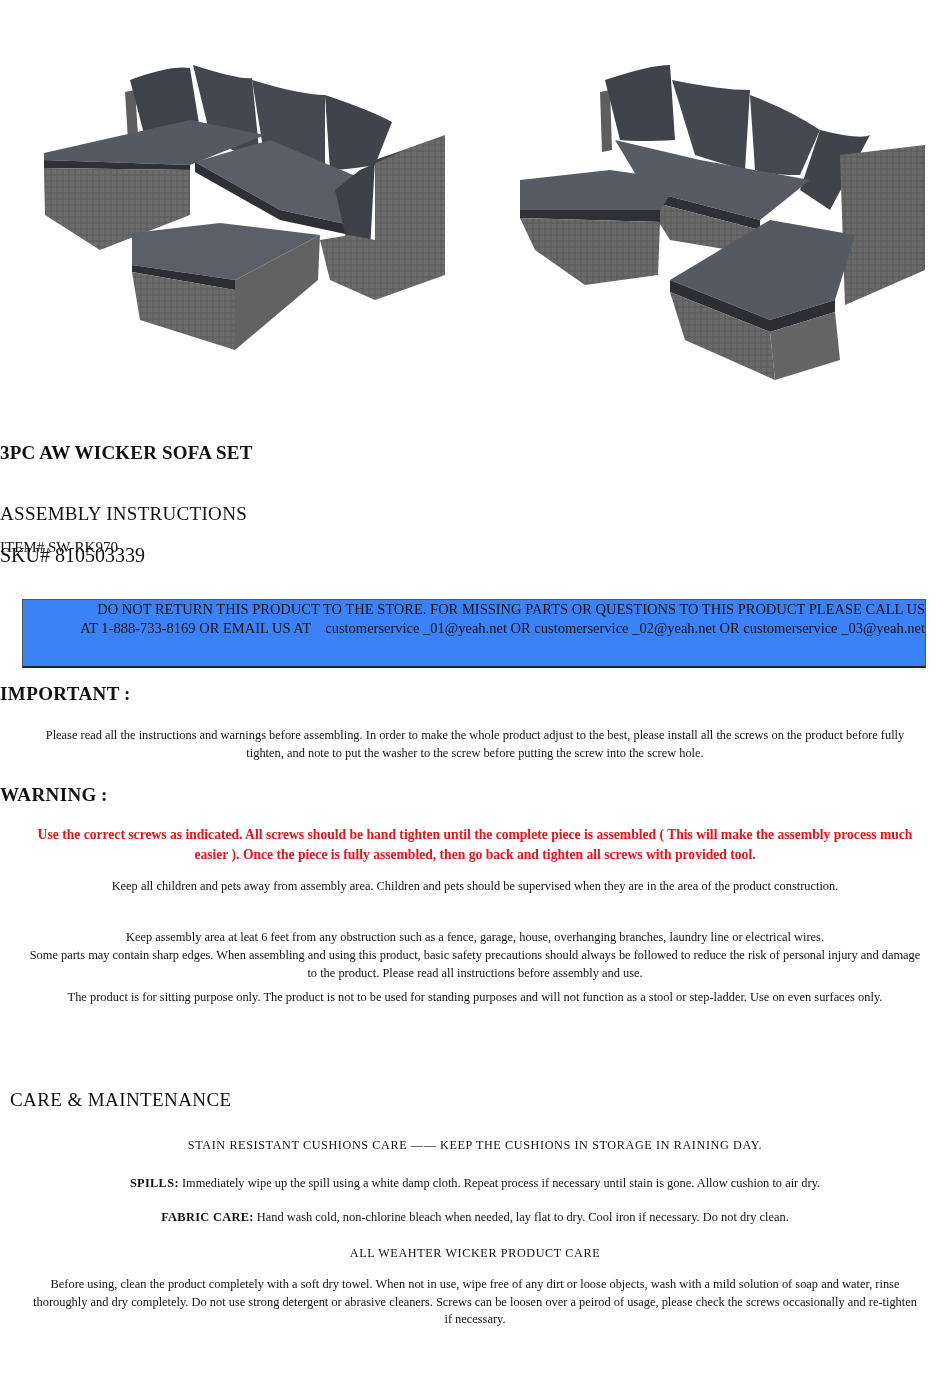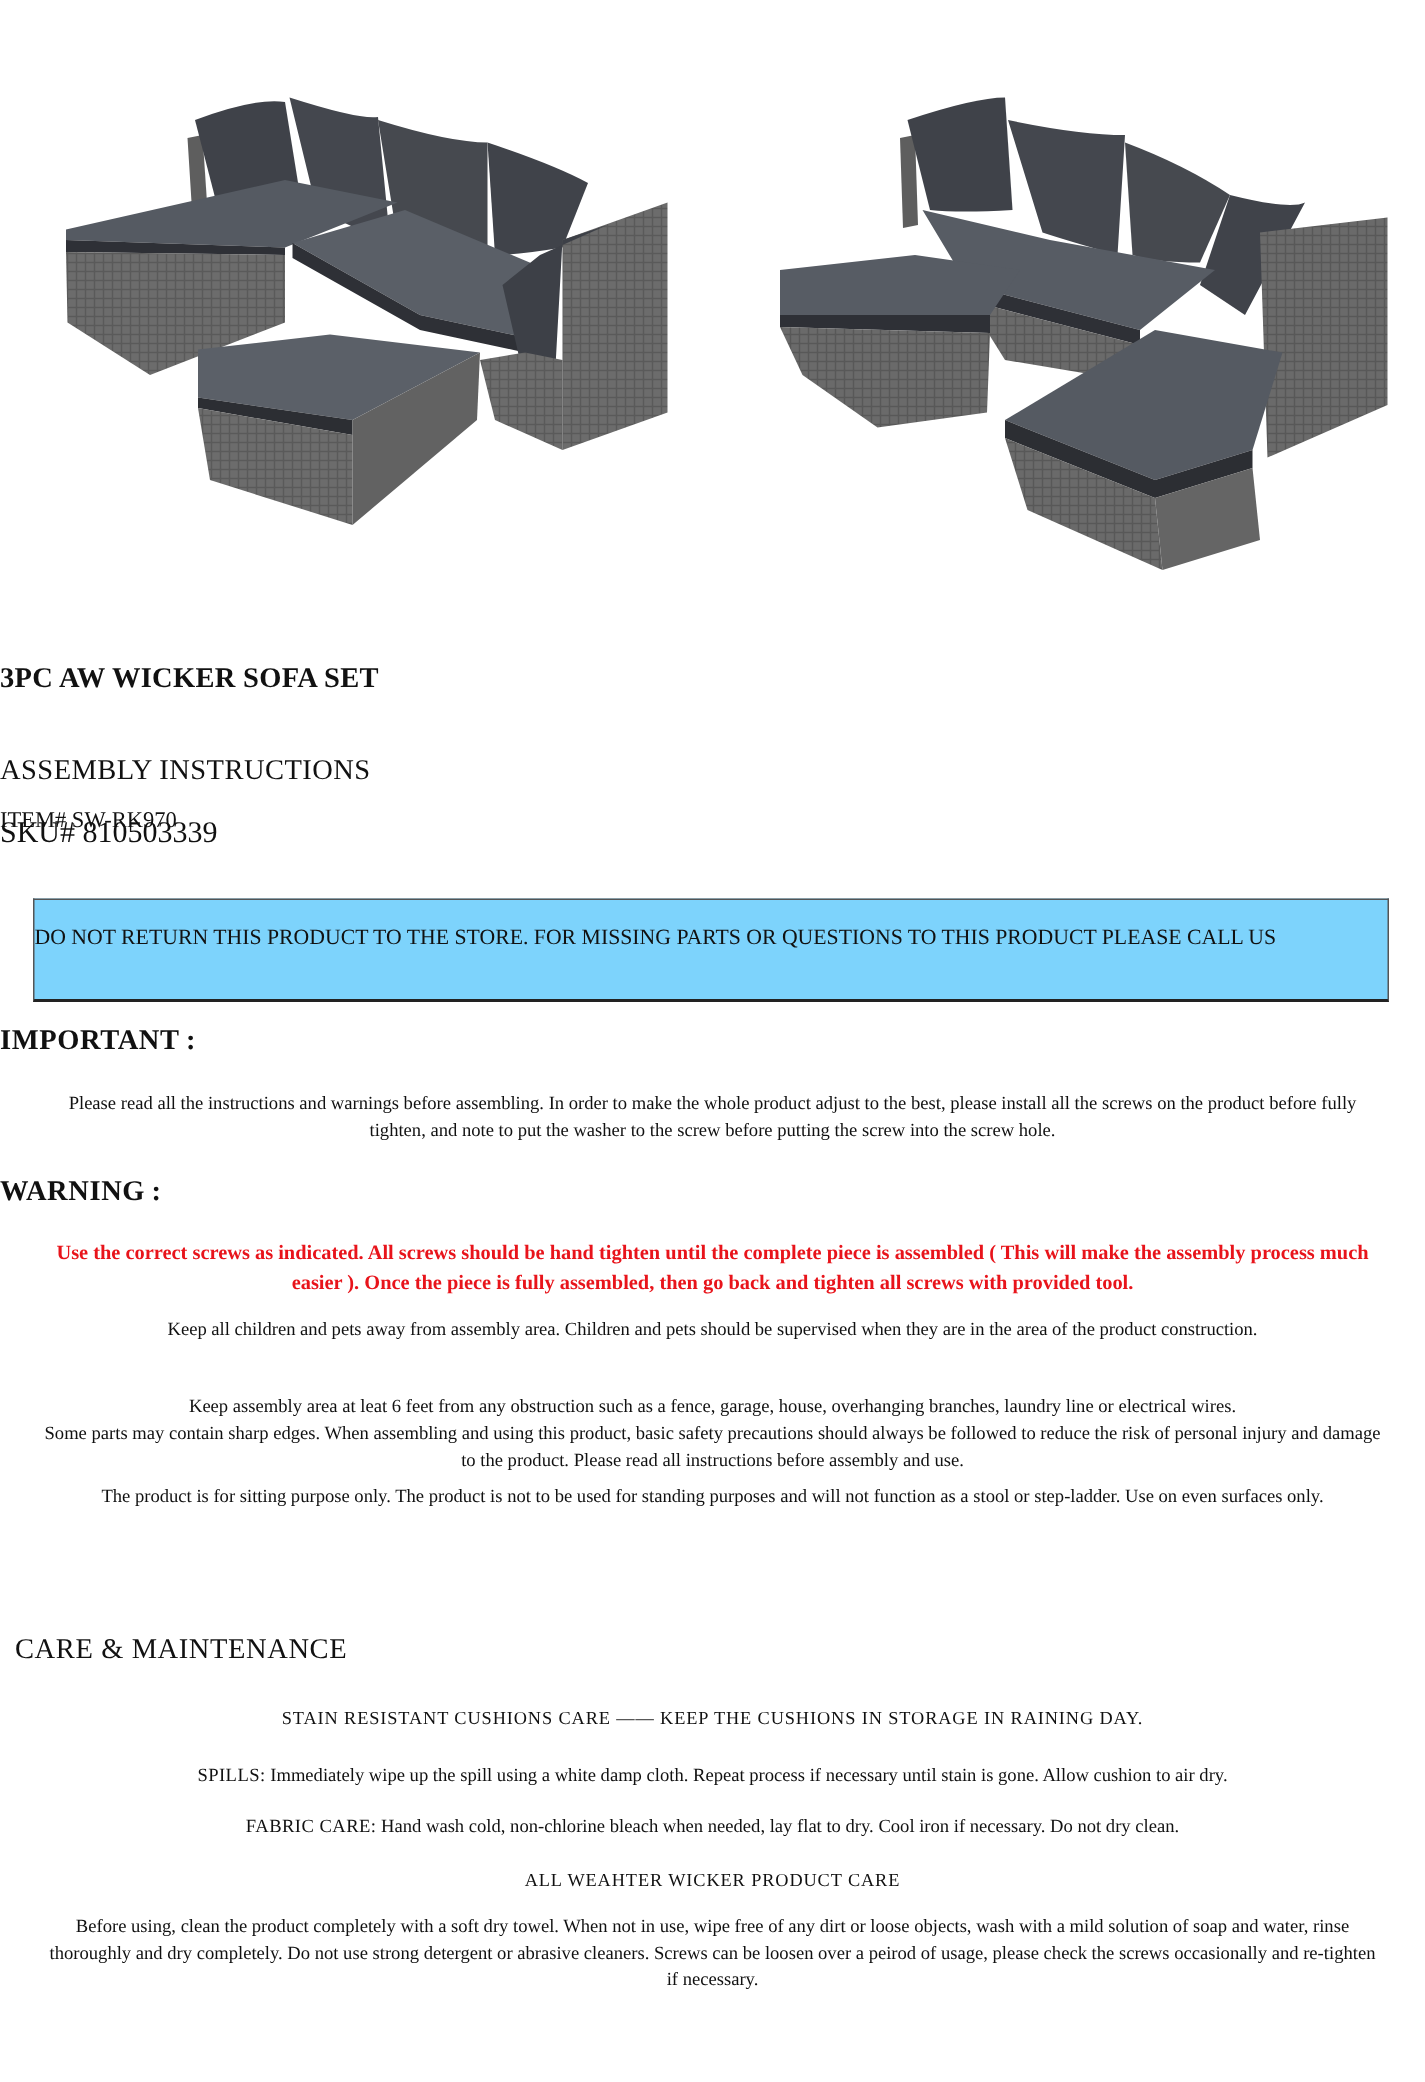--- a/index.html
+++ b/index.html
@@ -6,29 +6,29 @@
   body { width:950px; height:1388px; position:relative; overflow:hidden;
          font-family:"Liberation Serif","DejaVu Serif",serif; color:#111; }
   .photo { position:absolute; }
   .photo svg { display:block; }
   .center { position:absolute; left:0; width:950px; }
   .title { top:442px; font-size:19px; font-weight:bold; letter-spacing:0.2px; }
   .subtitle { top:503px; font-size:19px; letter-spacing:0.3px; }
   .item { top:539px; font-size:15px; }
   .sku { top:544px; font-size:20px; }
   .notice { position:absolute; left:22px; top:599px; width:904px; height:69px;
-            background:#7dd3fc; border:1px solid #555; border-bottom:2px solid #222;
+            background:#3b82f6; border:1px solid #555; border-bottom:2px solid #222;
             box-sizing:border-box; font-size:14.5px; line-height:19px;
-            text-align:left; padding-top:16px; color:#111; }
+            text-align:right; padding-top:0; color:#111; }
   .h2 { font-size:19px; font-weight:bold; letter-spacing:0.4px; }
   .para { position:absolute; left:28px; width:894px; text-align:center;
           font-size:12.4px; line-height:17.5px; color:#111; }
   .red { color:#e8141b; font-weight:bold; font-size:13.6px; line-height:19.5px; }
   .care-h { font-size:12.2px; letter-spacing:0.6px; }
-  .lbl { font-weight:normal; letter-spacing:0.3px; }
+  .lbl { font-weight:bold; letter-spacing:0.3px; }
 </style>
 </head>
 <body>
 
 <div class="photo" style="left:30px;top:40px;">
   <svg width="430" height="340" viewBox="0 0 430 340">
     <defs>
       <pattern id="wk1" width="6" height="6" patternUnits="userSpaceOnUse">
         <rect width="6" height="6" fill="#6c6c6c"></rect>
         <path d="M0 3h6M3 0v6" stroke="#5a5a5a" stroke-width="1"></path>
@@ -91,20 +91,21 @@
   </svg>
 </div>
 
 <div class="center title">3PC AW WICKER SOFA SET</div>
 <div class="center subtitle">ASSEMBLY INSTRUCTIONS</div>
 <div class="center item">ITEM# SW-RK970</div>
 <div class="center sku">SKU# 810503339</div>
 
 <div class="notice">
   <div>DO NOT RETURN THIS PRODUCT TO THE STORE. FOR MISSING PARTS OR QUESTIONS TO THIS PRODUCT PLEASE CALL US</div>
+  <div style="white-space:pre;">AT 1-888-733-8169 OR EMAIL US AT    customerservice _01@yeah.net OR customerservice _02@yeah.net OR customerservice _03@yeah.net</div>
 </div>
 
 <div class="center h2" style="top:683px;">IMPORTANT :</div>
 <div class="para" style="top:727px;">Please read all the instructions and warnings before assembling. In order to make the whole product adjust to the best, please install all the screws on the product before fully tighten, and note to put the washer to the screw before putting the screw into the screw hole.</div>
 
 <div class="center h2" style="top:784px;">WARNING :</div>
 <div class="para red" style="top:825px;">Use the correct screws as indicated. All screws should be hand tighten until the complete piece is assembled ( This will make the assembly process much easier ). Once the piece is fully assembled, then go back and tighten all screws with provided tool.</div>
 <div class="para" style="top:878px;">Keep all children and pets away from assembly area. Children and pets should be supervised when they are in the area of the product construction.</div>
 <div class="para" style="top:917px;margin-top:12px;">Keep assembly area at leat 6 feet from any obstruction such as a fence, garage, house, overhanging branches, laundry line or electrical wires.</div>
 <div class="para" style="top:947px;">Some parts may contain sharp edges. When assembling and using this product, basic safety precautions should always be followed to reduce the risk of personal injury and damage to the product. Please read all instructions before assembly and use.</div>

